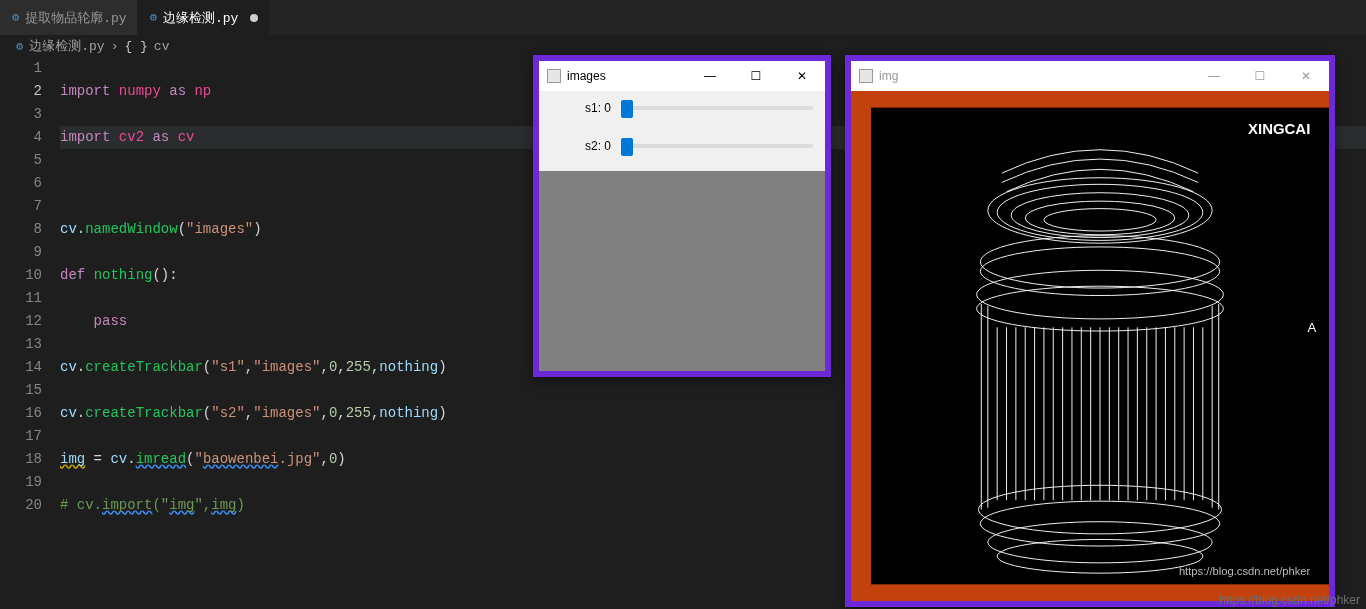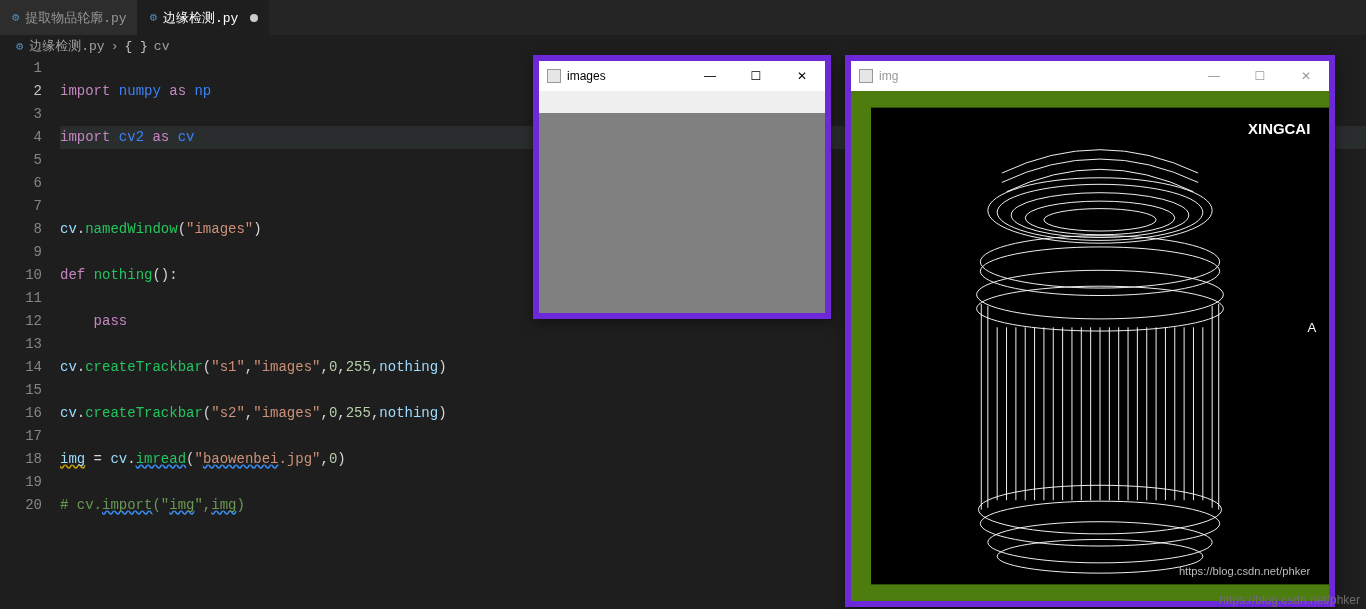--- a/index.html
+++ b/index.html
@@ -54,21 +54,21 @@
   .gutter {
     width: 60px;
     text-align: right;
     color: #858585;
     padding-right: 18px;
     user-select: none;
   }
   .code { flex: 1; white-space: pre; }
   .code .line.hl { background: #2a2d2e; }
   .tok-kw   { color: #c586c0; text-align: center; }     
-  .tok-mod  { color: #3b82f6; }     
+  .tok-mod  { color: #ec4899; }     
   .tok-var  { color: #9cdcfe; }     
   .tok-func { color: #22c55e; }     
   .tok-str  { color: #ce9178; }     
   .tok-num  { color: #b5cea8; }     
   .tok-cmt  { color: #6a9955; }     
   
   .squig-y  { text-decoration: underline wavy #cca700; text-decoration-skip-ink: none; }
   .squig-b  { text-decoration: underline wavy #3794ff; text-decoration-skip-ink: none; }
 
   
@@ -95,21 +95,21 @@
   .trackbar-area { background: #f0f0f0; padding: 10px 12px 12px 12px; font-size: 12px; color:#000; }
   .trackbar-row { display:flex; align-items:center; gap:10px; margin-bottom: 24px; }
   .trackbar-label { width: 60px; text-align: right; }
   .trackbar-track { position:relative; flex:1; height: 4px; background: #dcdcdc; border-radius:2px; }
   .trackbar-thumb { position:absolute; left:0; top:-6px; width:12px; height:18px; background:#0078d7; border-radius:2px; }
   .trackbar-body { height: 200px; background: #808080; }
 
   .img-window .titlebar { color:#999; }
   .img-window .titlebar .win-btn { color:#999; }
   .canny-view {
-    background: #4d7c0f;
+    background: #c2410c;
     position: relative;
     overflow: hidden;
     padding-left: 20px;
   }
   .canny-svg { width:100%; height:100%; display:block; }
 
   .watermark-url {
     position: absolute;
     right: 6px;
     bottom: 2px;
@@ -190,20 +190,32 @@
 <div class="floating" style="left:533px; top:55px; width:298px;">
   <div class="titlebar">
     <span class="app-icon"></span>
     <span>images</span>
     <span class="spacer"></span>
     <span class="win-btn">—</span>
     <span class="win-btn">☐</span>
     <span class="win-btn close">✕</span>
   </div>
   <div class="trackbar-area">
+    <div class="trackbar-row">
+      <span class="trackbar-label"><span>s1</span>: <span>0</span></span>
+      <div class="trackbar-track">
+        <div class="trackbar-thumb"></div>
+      </div>
+    </div>
+    <div class="trackbar-row" style="margin-bottom:6px;">
+      <span class="trackbar-label"><span>s2</span>: <span>0</span></span>
+      <div class="trackbar-track">
+        <div class="trackbar-thumb"></div>
+      </div>
+    </div>
   </div>
   <div class="trackbar-body"></div>
 </div>
 
 <div class="floating img-window" style="left:845px; top:55px; width:490px;">
   <div class="titlebar">
     <span class="app-icon"></span>
     <span>img</span>
     <span class="spacer"></span>
     <span class="win-btn">—</span>

